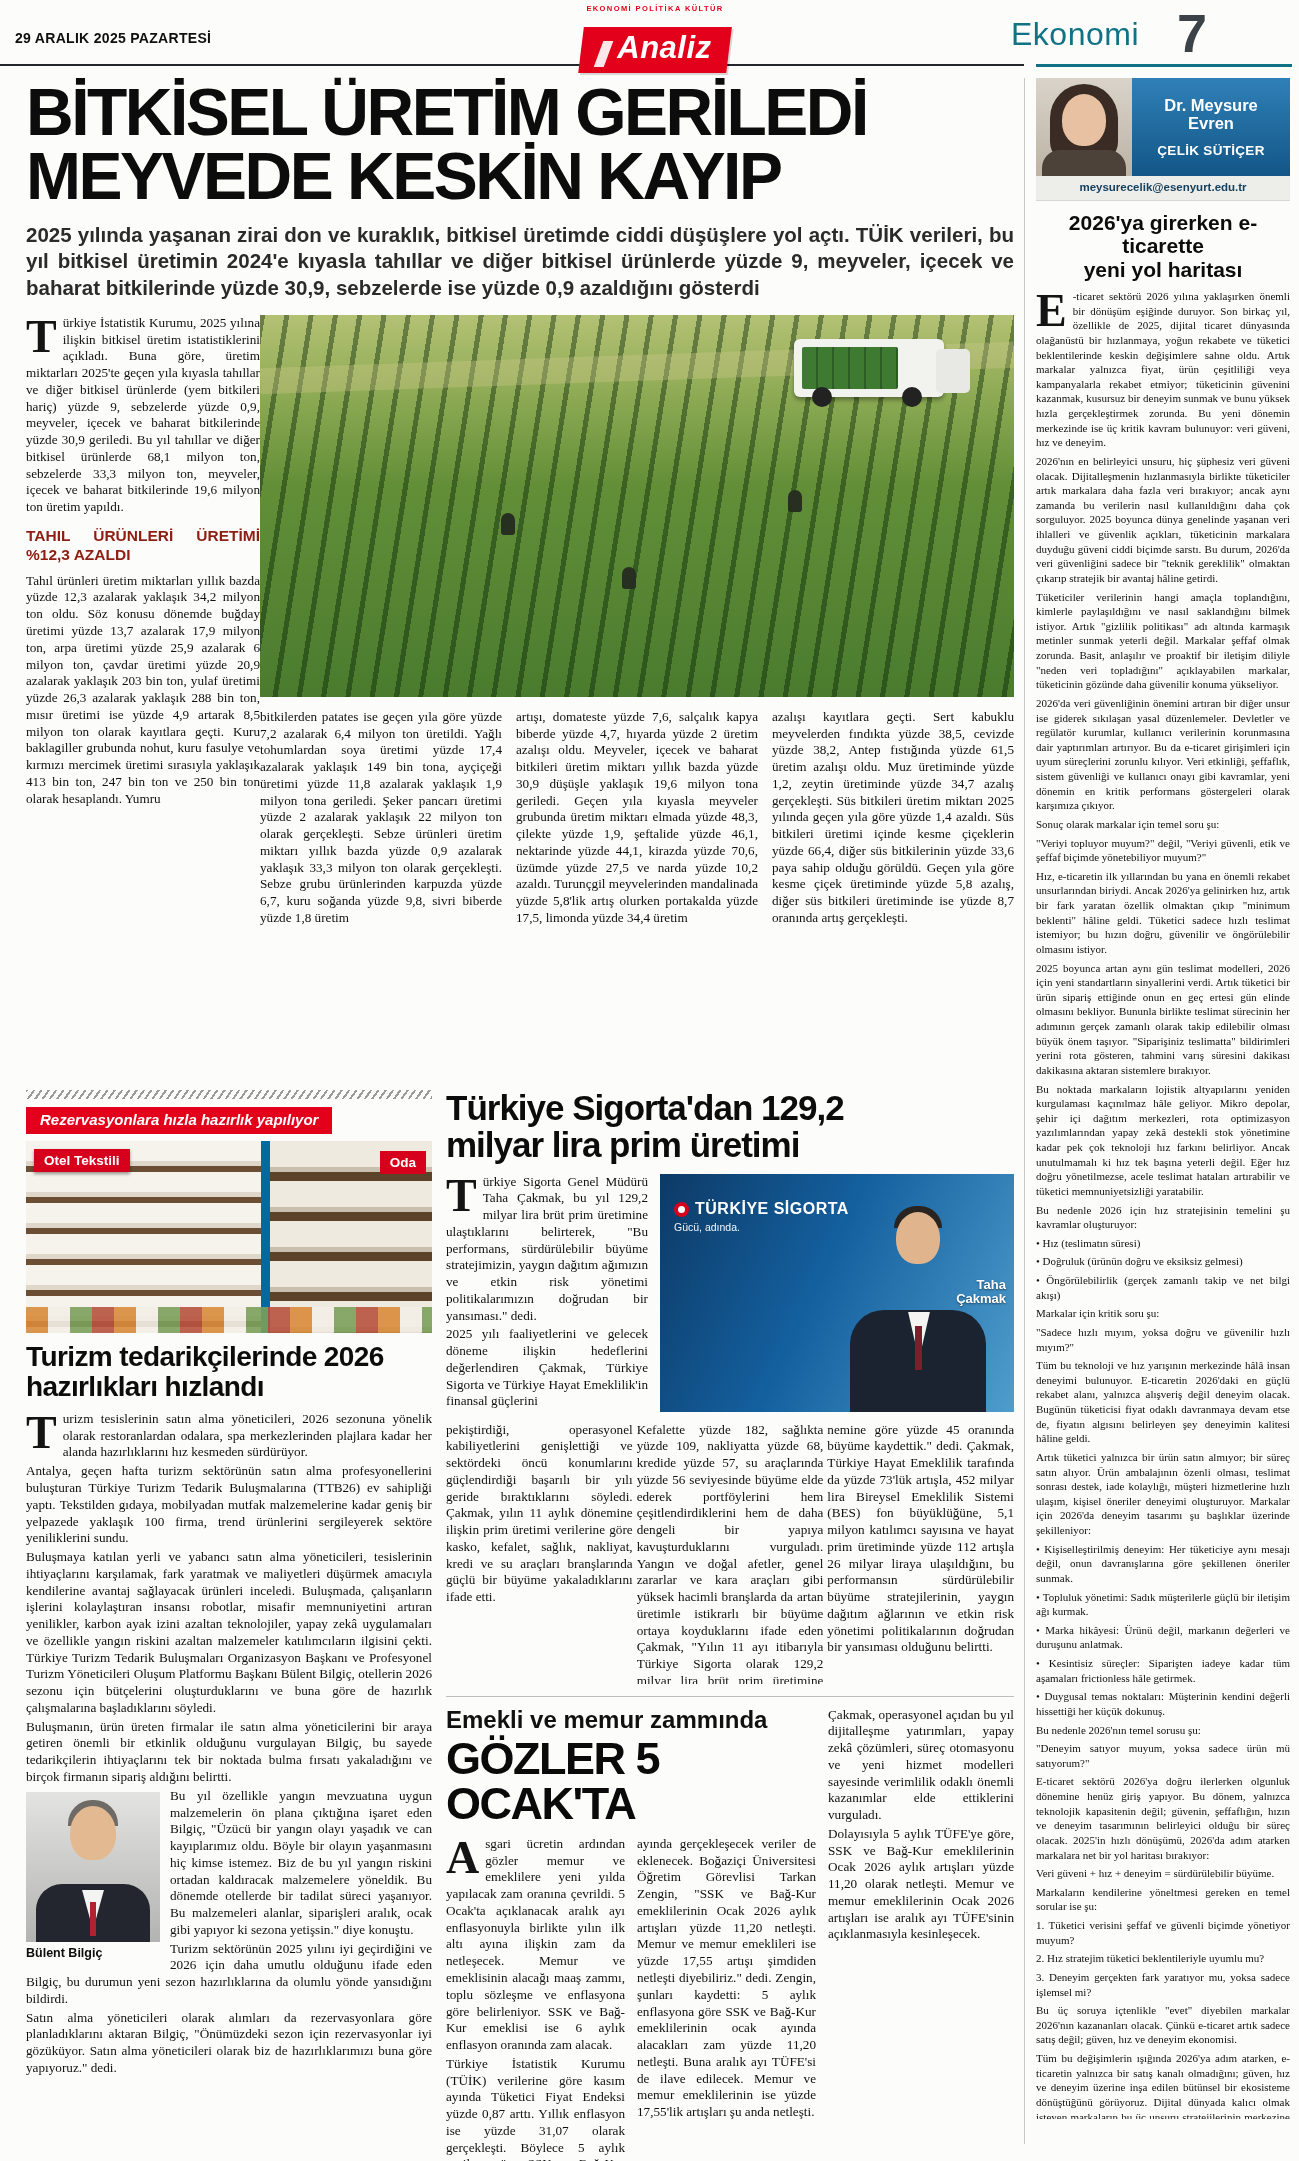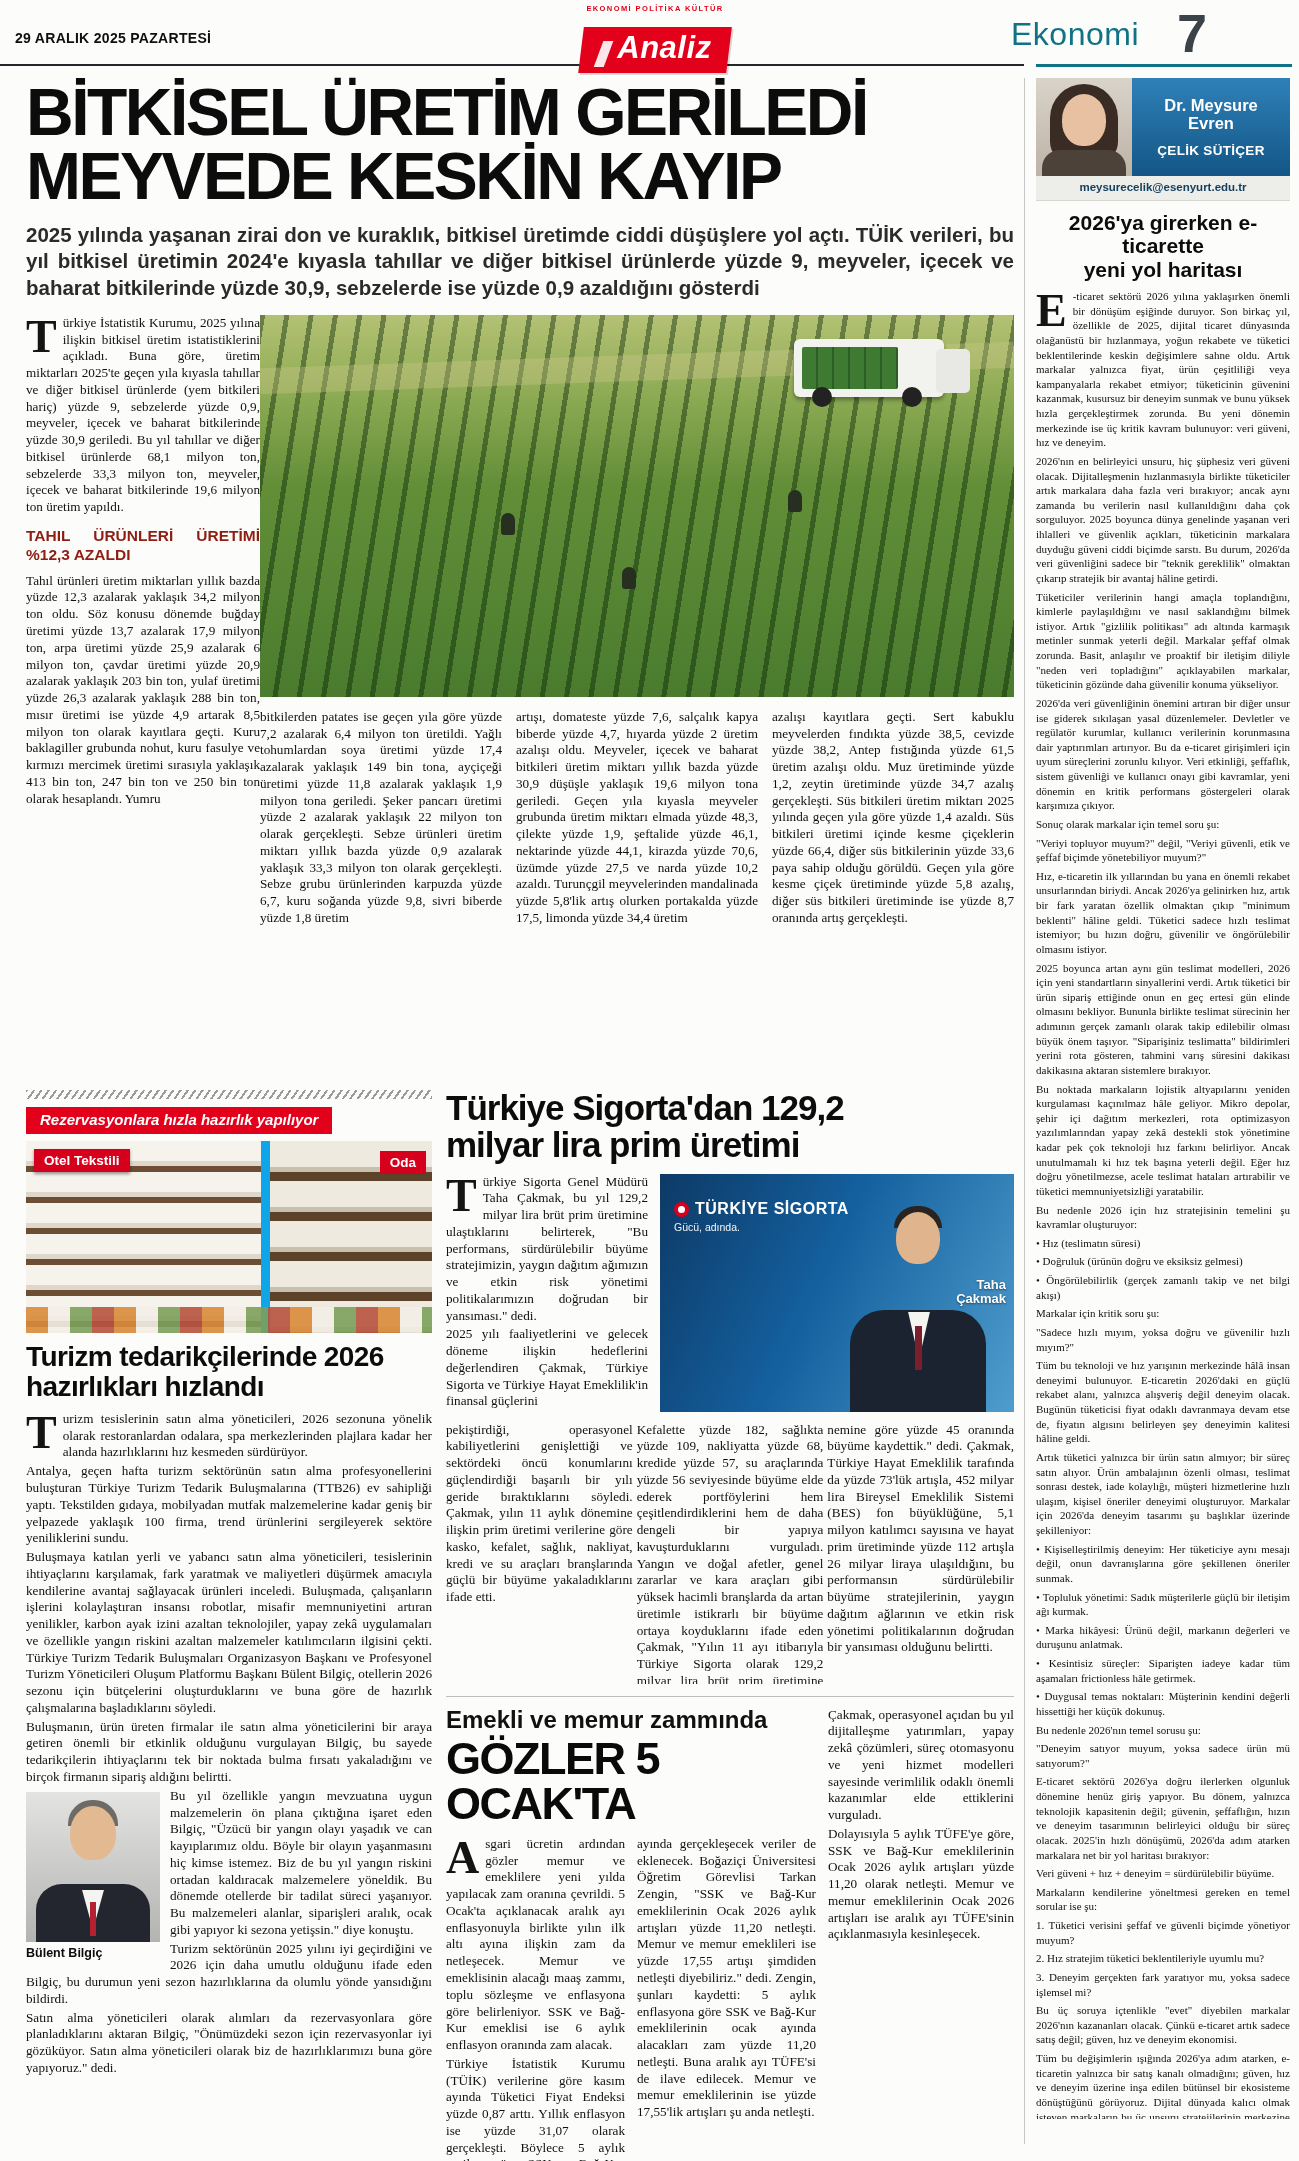--- a/index.html
+++ b/index.html
@@ -61,21 +61,21 @@
   .a-n1 { font-size:16.5px; font-weight:bold; line-height:1.12; }
   .a-n3 { font-size:13.5px; font-weight:bold; margin-top:11px; letter-spacing:.3px; }
   .author-email { background:#ededea; color:#15415f; font:bold 11.5px/1 "Liberation Sans", sans-serif; text-align:center; padding:6px 0; border-bottom:1px solid #d6d6d2; }
   .side-title { font:bold 21px/1.12 "Liberation Sans", sans-serif; text-align:center; margin:10px 4px 8px; color:#0c0c0c; }
   .side-body { font-size:11px; line-height:1.33; text-align:justify; height:1830px; overflow:hidden; }
   .side-body p { margin-bottom:4px; }
   
   .turizm { position:absolute; left:26px; top:1090px; width:406px; }
   .hatch { height:9px; background:repeating-linear-gradient(-55deg,#9b9b9b 0 2px,transparent 2px 6px); margin-bottom:8px; }
   .red-tag { display:inline-block; background:#e2001a; color:#fff; font:bold italic 15px "Liberation Sans", sans-serif; padding:4px 14px 6px; margin-bottom:7px; }
-  .photo-textile { height:192px; position:relative; overflow:hidden; background:#0ea5e9; margin-bottom:9px; }
+  .photo-textile { height:192px; position:relative; overflow:hidden; background:#0369a1; margin-bottom:9px; }
   .shelf-left { position:absolute; left:0; top:0; width:58%; height:100%;
     background:repeating-linear-gradient(180deg,#f6f3ec 0 20px,#dfd8ca 20px 25px,#6b4e33 25px 31px); }
   .shelf-right { position:absolute; right:0; top:0; width:40%; height:100%;
     background:repeating-linear-gradient(180deg,#efeae0 0 26px,#c9bfae 26px 31px,#5d422a 31px 40px); }
   .textile-sign1 { position:absolute; left:8px; top:8px; background:#d6001c; color:#fff; font:bold 13.5px "Liberation Sans", sans-serif; padding:4px 10px; box-shadow:0 2px 3px rgba(0,0,0,.4); }
   .textile-sign2 { position:absolute; right:6px; top:10px; background:#d6001c; color:#fff; font:bold 13.5px "Liberation Sans", sans-serif; padding:4px 10px; }
   .towel-strip { position:absolute; left:0; bottom:0; width:100%; height:26px;
     background:repeating-linear-gradient(90deg,#d98b3a 0 22px,#f3efe6 22px 44px,#7ba05a 44px 66px,#b8523f 66px 88px); opacity:.9; }
   .turizm-headline { font:bold 28px/1.07 "Liberation Sans", sans-serif; letter-spacing:-.6px; margin:2px 0 9px; color:#0c0c0c; }
   .turizm-body { height:742px; overflow:hidden; }

